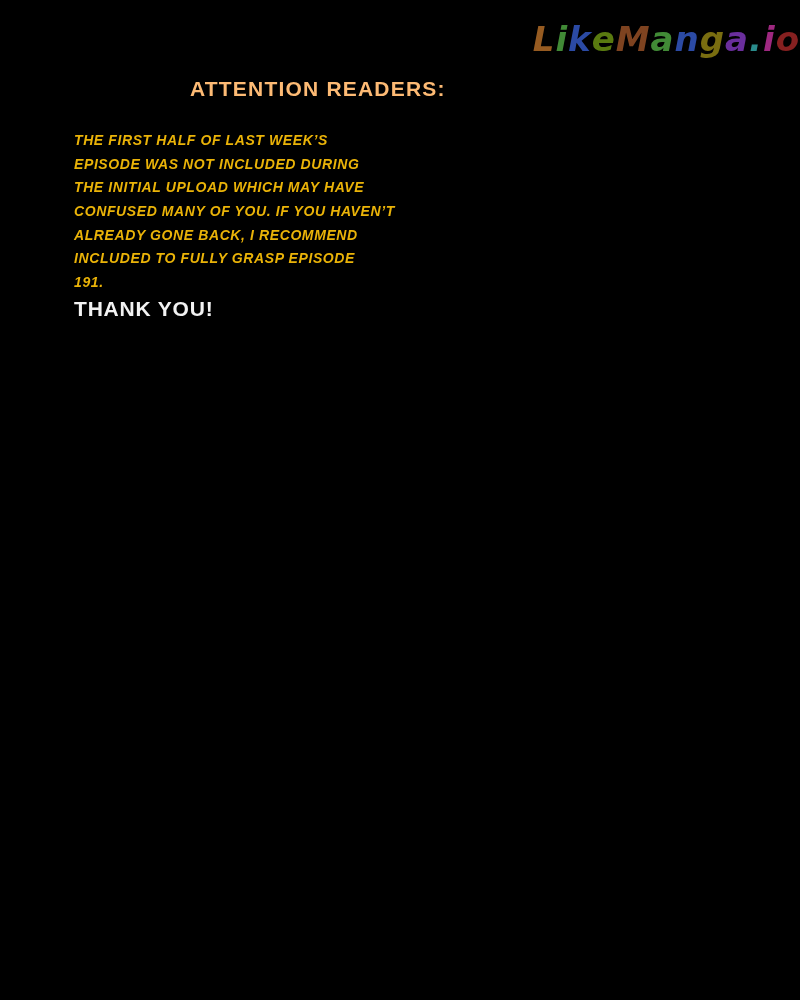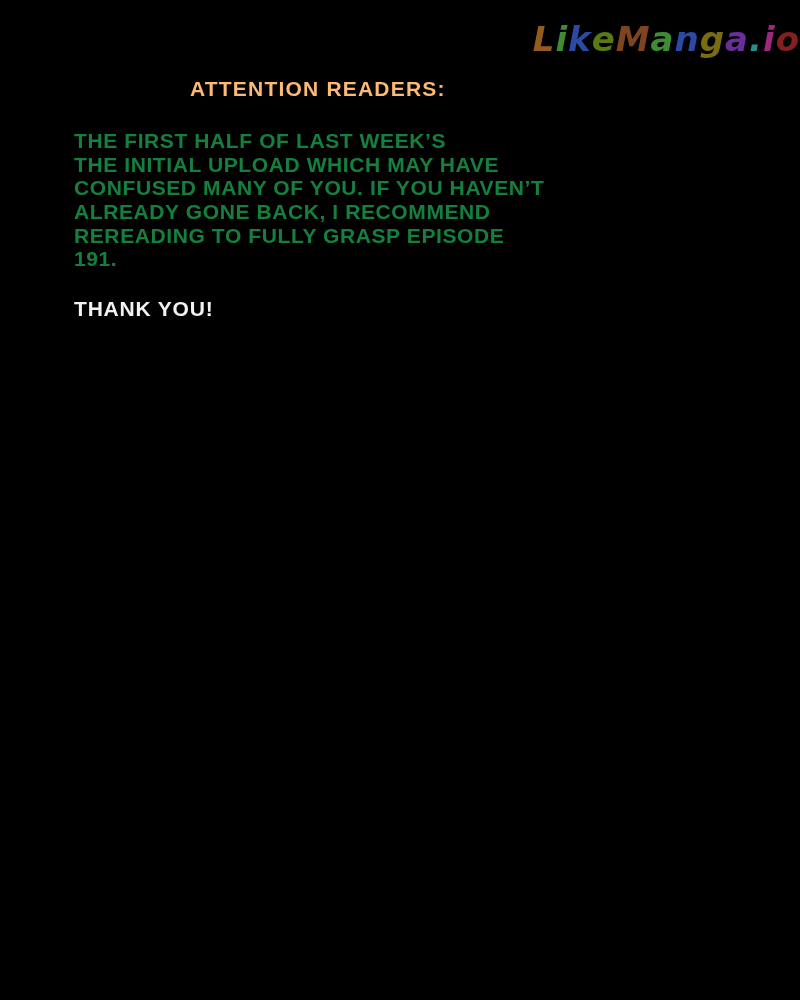--- a/index.html
+++ b/index.html
@@ -43,27 +43,28 @@
     font-weight: bold;
     letter-spacing: 1.2px;
     white-space: nowrap;
   }
   .body-block {
     position: absolute;
     left: 74px;
     top: 129px;
   }
   .body-line {
-    color: #15803d;
-    font-size: 21px;
+    color: #eab308;
+    font-size: 14px;
     font-weight: bold;
     letter-spacing: 0.6px;
     line-height: 23.7px;
     height: 23.7px;
     white-space: nowrap;
+    font-style: italic;
   }
   .closing {
     position: absolute;
     left: 74px;
     top: 297px;
     color: #f2f2f2;
     font-size: 21px;
     font-weight: bold;
     letter-spacing: 0.8px;
     white-space: nowrap;
@@ -73,22 +74,23 @@
 <body>
 
 <div class="page">
 
   <div class="logo" id="logo" title="LikeManga.io"><span class="logo-letter" style="color: rgb(176, 100, 24);">L</span><span class="logo-letter" style="color: rgb(62, 158, 48);">i</span><span class="logo-letter" style="color: rgb(42, 82, 200);">k</span><span class="logo-letter" style="color: rgb(95, 138, 0);">e</span><span class="logo-letter" style="color: rgb(150, 73, 26);">M</span><span class="logo-letter" style="color: rgb(62, 158, 48);">a</span><span class="logo-letter" style="color: rgb(42, 82, 200);">n</span><span class="logo-letter" style="color: rgb(138, 122, 0);">g</span><span class="logo-letter" style="color: rgb(125, 47, 191);">a</span><span class="logo-letter" style="color: rgb(31, 160, 160);">.</span><span class="logo-letter" style="color: rgb(192, 38, 153);">i</span><span class="logo-letter" style="color: rgb(165, 31, 31);">o</span></div>
 
   <div class="heading">ATTENTION READERS:</div>
 
   <div class="body-block" id="body-block">
       <div class="body-line">THE FIRST HALF OF LAST WEEK’S</div>
+      <div class="body-line">EPISODE WAS NOT INCLUDED DURING</div>
       <div class="body-line">THE INITIAL UPLOAD WHICH MAY HAVE</div>
       <div class="body-line">CONFUSED MANY OF YOU. IF YOU HAVEN’T</div>
       <div class="body-line">ALREADY GONE BACK, I RECOMMEND</div>
-      <div class="body-line">REREADING TO FULLY GRASP EPISODE</div>
+      <div class="body-line">INCLUDED TO FULLY GRASP EPISODE</div>
       <div class="body-line">191.</div>
     </div>
 
   <div class="closing">THANK YOU!</div>
 
 </div>
 
 </body></html>

